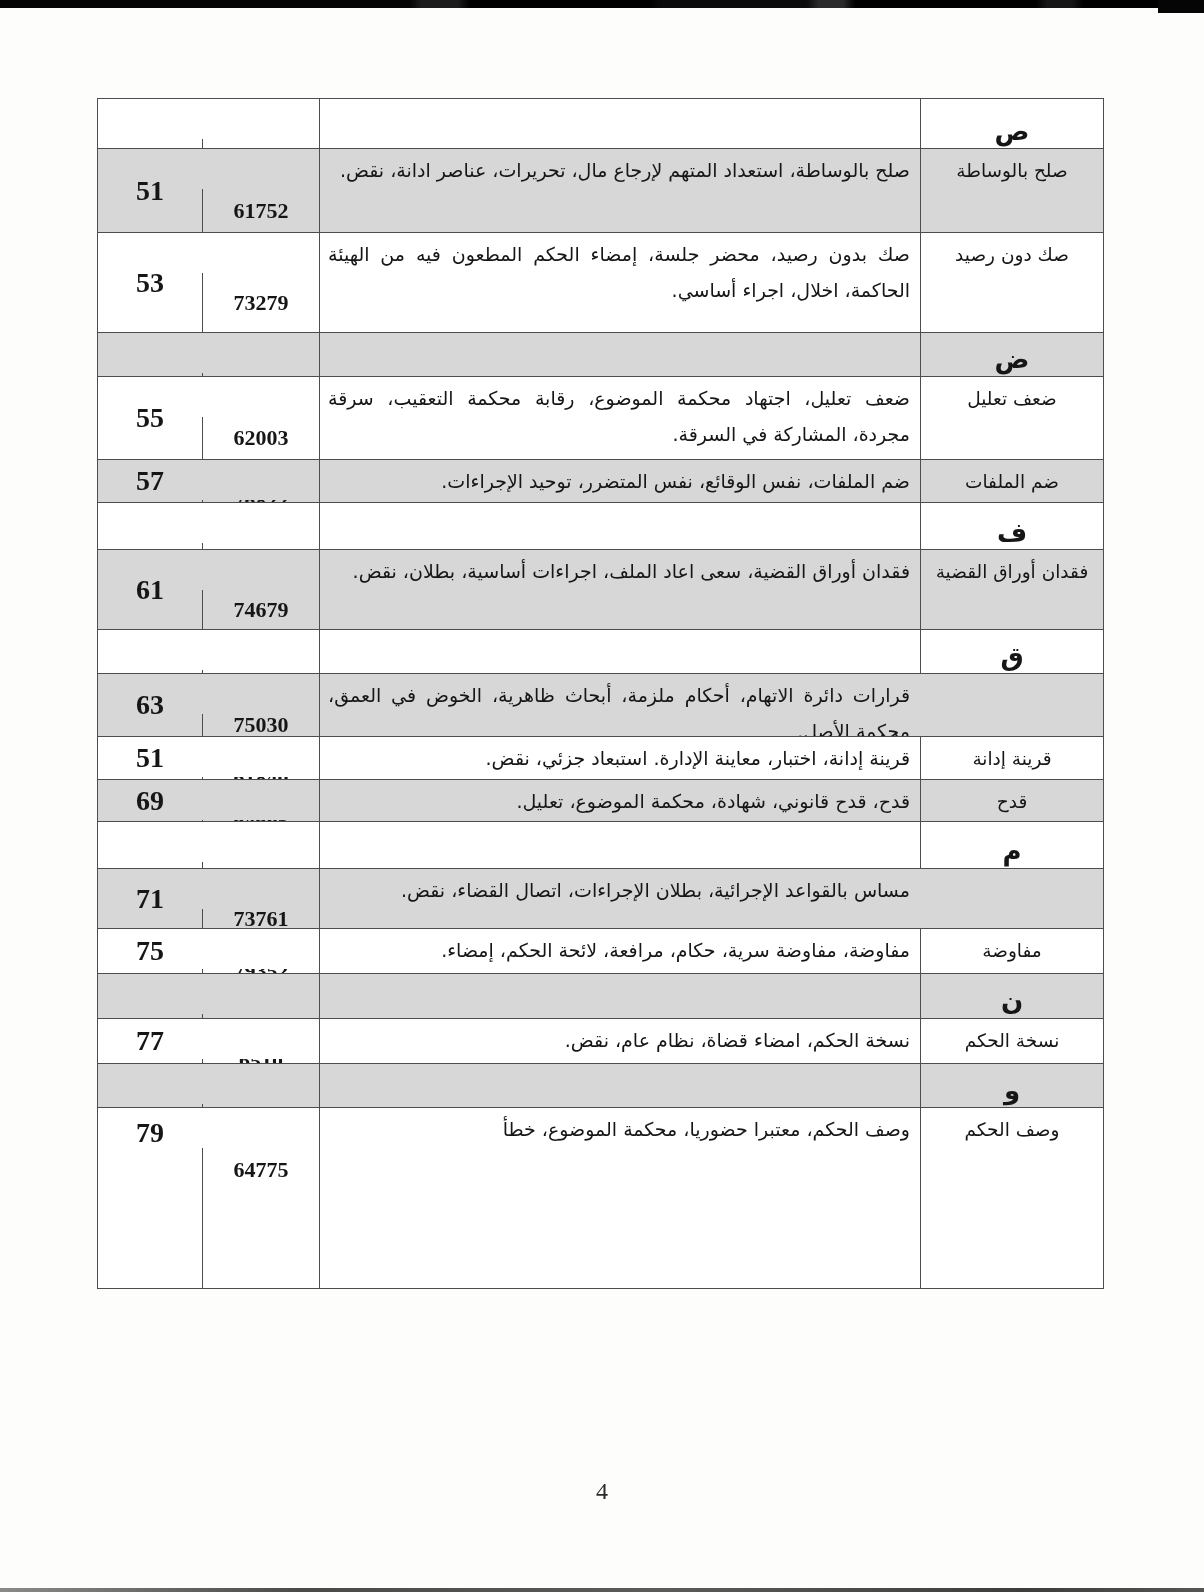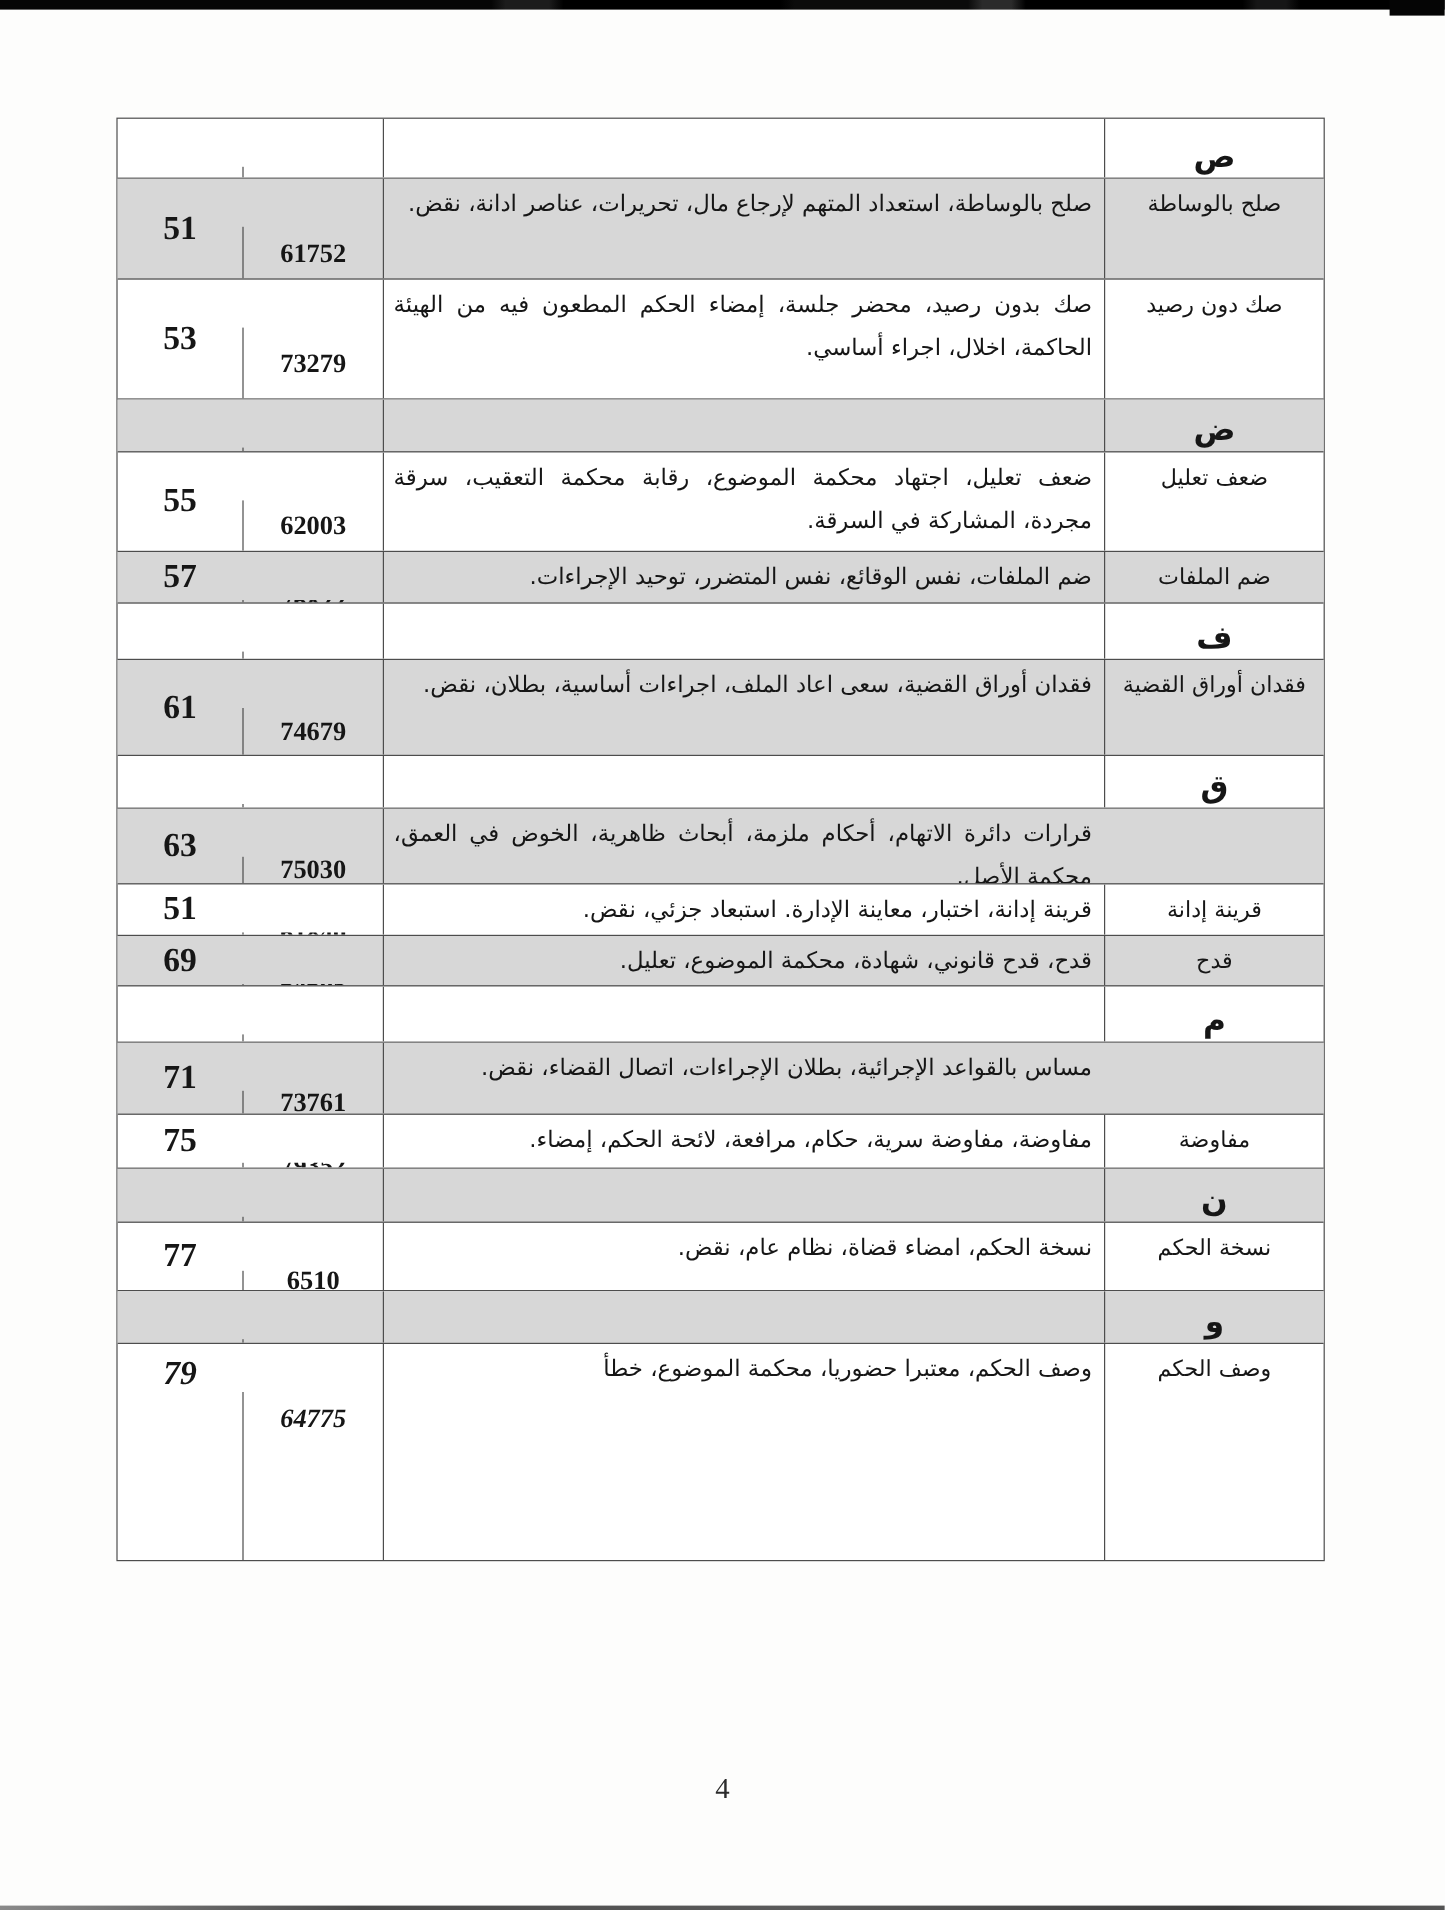--- a/index.html
+++ b/index.html
@@ -70,21 +70,21 @@
     padding:7px 6px 2px 6px;
     font-size:18.5px;
     line-height:30px;
   }
   .sec .c-term{
     display:flex;align-items:flex-end;justify-content:center;
     font-weight:bold;font-size:26px;
     padding:0 0 2px 0;
   }
   .va-top .c-page,.va-top .c-ref{
-    align-items:flex-start;padding-top:9px;font-style:italic;
+    align-items:flex-start;padding-top:9px;
   }
   .page-number{
     position:absolute;left:0;top:1478px;width:1204px;
     text-align:center;
     font-family:"Liberation Serif",serif;
     font-size:24px;color:#2b2b2b;
   }
 </style>
 </head>
 <body>
@@ -197,21 +197,21 @@
     <div class="cell c-term">مفاوضة</div>
   </div>
 
   <div class="row sec" style="height:45px">
     <div class="cell c-page"></div>
     <div class="cell c-ref"></div>
     <div class="cell c-desc"></div>
     <div class="cell c-term">ن</div>
   </div>
 
-  <div class="row" style="height:57px">
+  <div class="row" style="height:45px">
     <div class="cell c-page">77</div>
     <div class="cell c-ref">6510</div>
     <div class="cell c-desc">نسخة الحكم، امضاء قضاة، نظام عام، نقض.</div>
     <div class="cell c-term">نسخة الحكم</div>
   </div>
 
   <div class="row sec" style="height:44px">
     <div class="cell c-page"></div>
     <div class="cell c-ref"></div>
     <div class="cell c-desc"></div>

